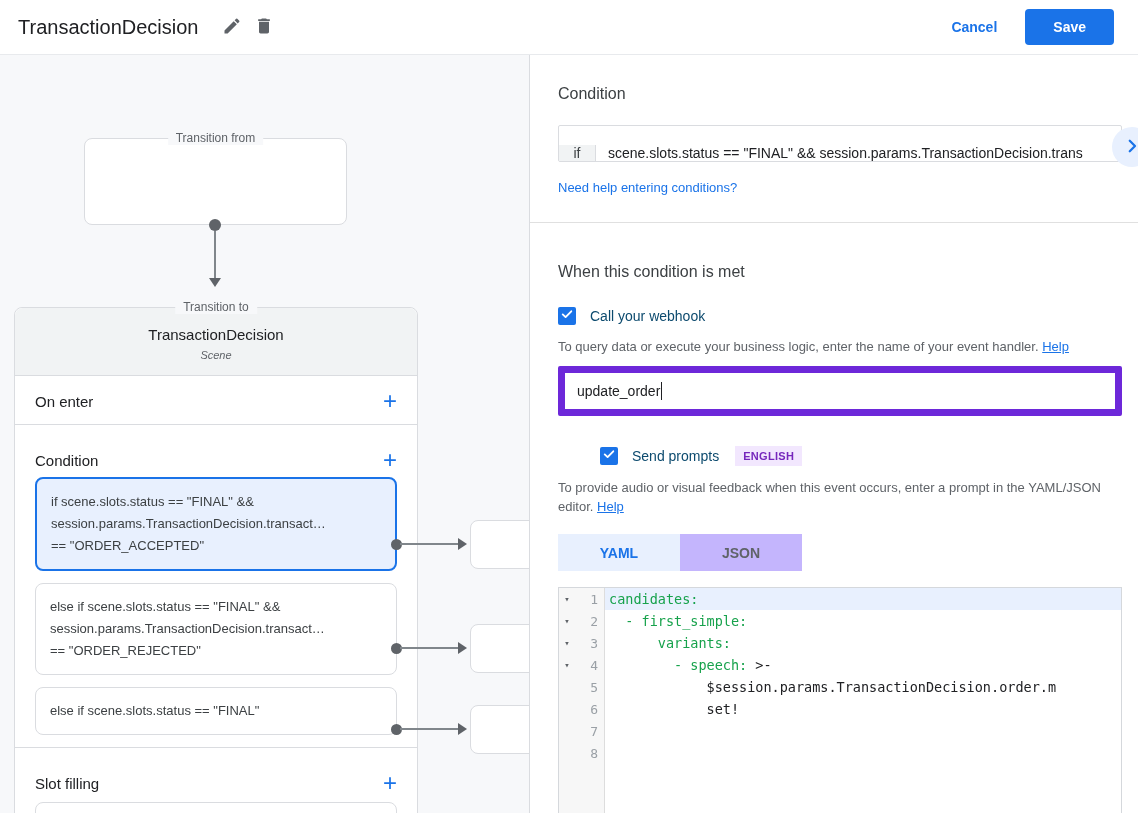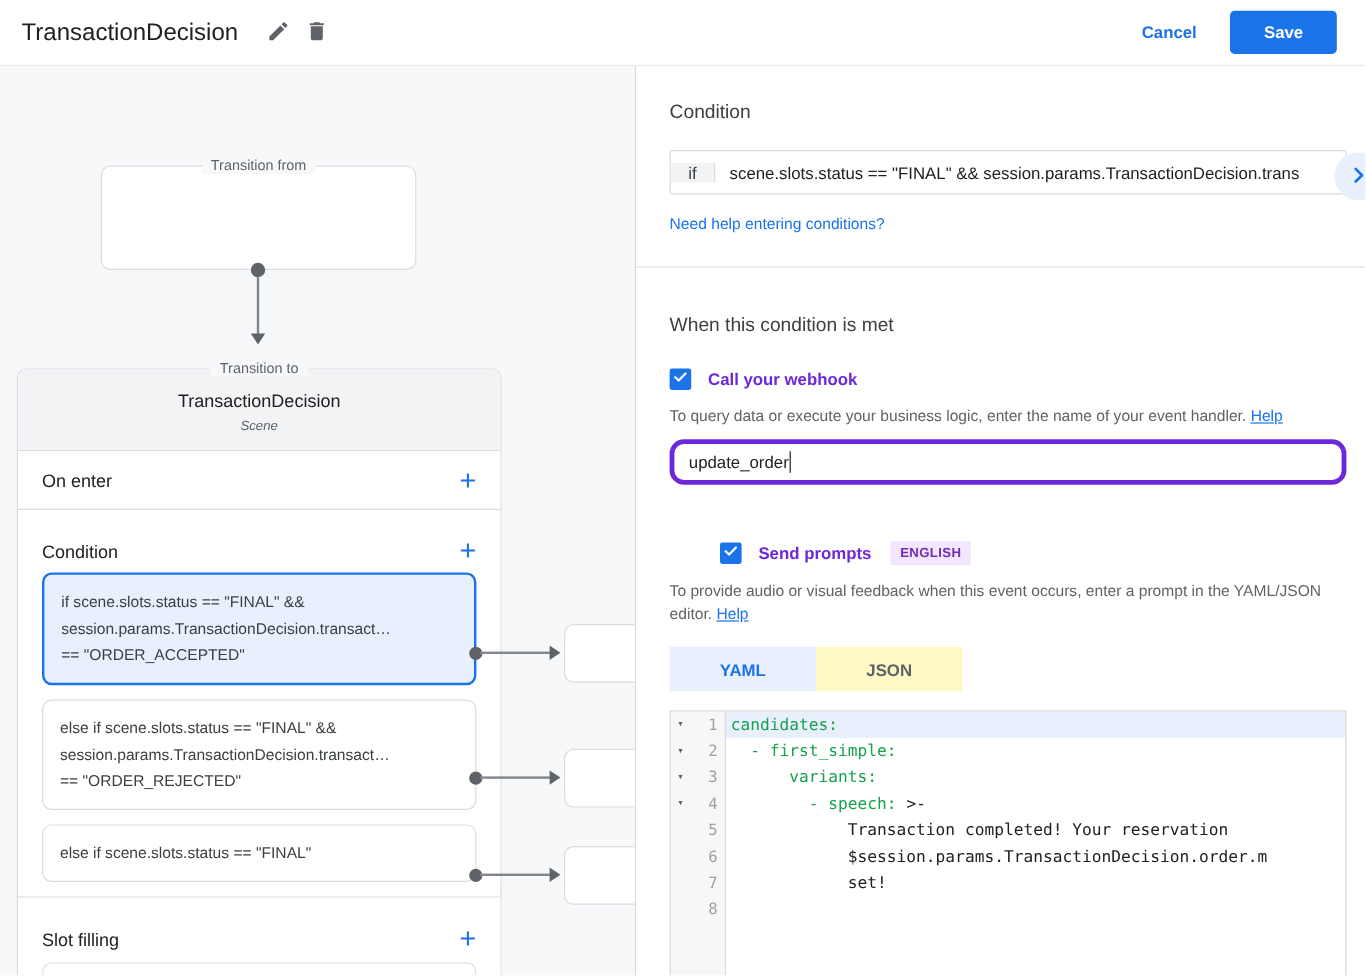--- a/index.html
+++ b/index.html
@@ -62,48 +62,48 @@
   .c-line { position:absolute; left:400px; width:62px; height:2px; background:#80868b; }
   .c-arrowhead { position:absolute; left:458px; width:0; height:0;
     border-top:6px solid transparent; border-bottom:6px solid transparent; border-left:9px solid #5f6368; }
   .c-box { position:absolute; left:470px; width:75px; height:49px; background:#fff;
     border:1px solid #dadce0; border-radius:8px; }
 
   
   .p-heading { font-size:16px; font-weight:400; color:#3c4043; }
   .expand-btn { position:absolute; right:-14px; top:72px; width:40px; height:40px; border-radius:50%;
     background:#e8f0fe; border:none; cursor:pointer; display:flex; align-items:center; justify-content:center; }
-  .if-row { display:flex; align-items:center; border:1px solid #dadce0; border-radius:2px;
+  .if-row { display:flex; align-items:flex-end; border:1px solid #dadce0; border-radius:2px;
     margin-top:22px; height:37px; background:#fff; }
   .if-cell { width:37px; flex:none; background:#f1f3f4; border-right:1px solid #dadce0;
     display:flex; align-items:center; justify-content:center; font-size:14px; color:#3c4043; }
   .if-input { flex:1; padding:0 12px; display:flex; align-items:center; font-size:14px; color:#202124;
     white-space:nowrap; overflow:hidden; cursor:text; }
   .link { color:#1a73e8; font-size:13px; text-decoration:none; cursor:pointer; }
   .help-row { margin-top:16px; }
   .divider { border-bottom:1px solid #e0e0e0; margin:26px -16px 0 -28px; }
 
   
   .when-heading { margin-top:40px; font-size:16px; color:#3c4043; }
   .check-row { display:flex; align-items:center; margin-top:26px; }
   .checkbox { width:18px; height:18px; border-radius:2px; background:#1a73e8; flex:none;
     display:flex; align-items:center; justify-content:center; cursor:pointer; }
-  .check-label { font-size:14px; font-weight:700; color:#6d28d9; margin-left:14px; cursor:default; }
+  .check-label { font-size:14px; font-weight:400; color:#0c4a6e; margin-left:14px; cursor:default; }
   .badge { margin-left:16px; background:#f2e7fe; color:#7627bc; font-size:11px; font-weight:700;
     padding:4px 8px; letter-spacing:0.3px; }
   .helper { margin-top:12px; font-size:13px; color:#5f6368; max-width:560px; line-height:19px; }
   .helper .link { text-decoration:underline; }
-  .text-input { margin-top:10px; height:38px; border:4px solid #6d28d9; border-radius:12px;
+  .text-input { margin-top:10px; height:50px; border:7px solid #6d28d9; border-radius:2px;
     display:flex; align-items:center; padding:0 12px; font-size:14px; color:#202124; cursor:text; background:#fff; }
   .caret { display:inline-block; width:1px; height:18px; background:#202124; margin-left:1px; }
 
   
   .tabs { display:flex; margin-top:18px; }
   .tab { width:122px; height:37px; display:flex; align-items:center; justify-content:center;
-    font-size:14px; font-weight:600; color:#5f6368; cursor:pointer; background:#fef9c3; border:none; font-family:inherit; }
+    font-size:14px; font-weight:600; color:#5f6368; cursor:pointer; background:#c4b5fd; border:none; font-family:inherit; }
   .tab.active { background:#e8f0fe; color:#1a73e8; }
 
   
   .editor { margin-top:16px; height:270px; border:1px solid #d5d8dc; display:flex;
     font-family:"DejaVu Sans Mono", monospace; font-size:13.5px; background:#fff; overflow:hidden; }
   .gutter { width:46px; flex:none; background:#f7f7f7; border-right:1px solid #ddd; }
   .gut-row { height:22px; display:flex; align-items:center; }
   .fold { width:16px; text-align:center; font-size:9px; color:#5f6368; cursor:pointer; }
   .lnum { flex:1; text-align:right; padding-right:6px; color:#9aa0a6; font-size:13px; }
   .code-area { flex:1; cursor:text; overflow:hidden; }
@@ -249,21 +249,21 @@
     </div>
     <div class="helper">
       <span>To query data or execute your business logic, enter the name of your event handler.</span>
       <a class="link">Help</a>
     </div>
     <div class="text-input">
       <span>update_order</span>
         <span class="caret"></span>
     </div>
 
-    <div class="check-row" style="margin-top:47px;padding-left:42px;">
+    <div class="check-row" style="margin-top:30px;padding-left:42px;">
       <div class="checkbox">
         <span>
           <svg width="14" height="14" viewBox="0 0 18 18" fill="none" stroke="#fff" stroke-width="2.4" stroke-linecap="round" stroke-linejoin="round">
               <polyline points="3.5,9.5 7.2,13 14.5,5.5"></polyline>
             </svg>
         </span>
       </div>
       <span class="check-label">Send prompts</span>
       <span class="badge">ENGLISH</span>
     </div>
@@ -310,20 +310,19 @@
           <div class="gut-row">
             <span class="fold"></span>
             <span class="lnum">8</span>
           </div>
         </div>
       <div class="code-area" id="code-area">
           <div class="code-line active"><span class="c-k">candidates:</span></div>
           <div class="code-line"><span class="c-p">  </span><span class="c-k">- first_simple:</span></div>
           <div class="code-line"><span class="c-p">      </span><span class="c-k">variants:</span></div>
           <div class="code-line"><span class="c-p">        </span><span class="c-k">- speech:</span><span class="c-p"> &gt;-</span></div>
-          <div class="code-line"><span class="c-p">            Transaction completed! Your reservation</span></div>
           <div class="code-line"><span class="c-p">            $session.params.TransactionDecision.order.m</span></div>
           <div class="code-line"><span class="c-p">            set!</span></div>
           <div class="code-line"></div>
         </div>
     </div>
   </div>
 </div>
 
 </body></html>

